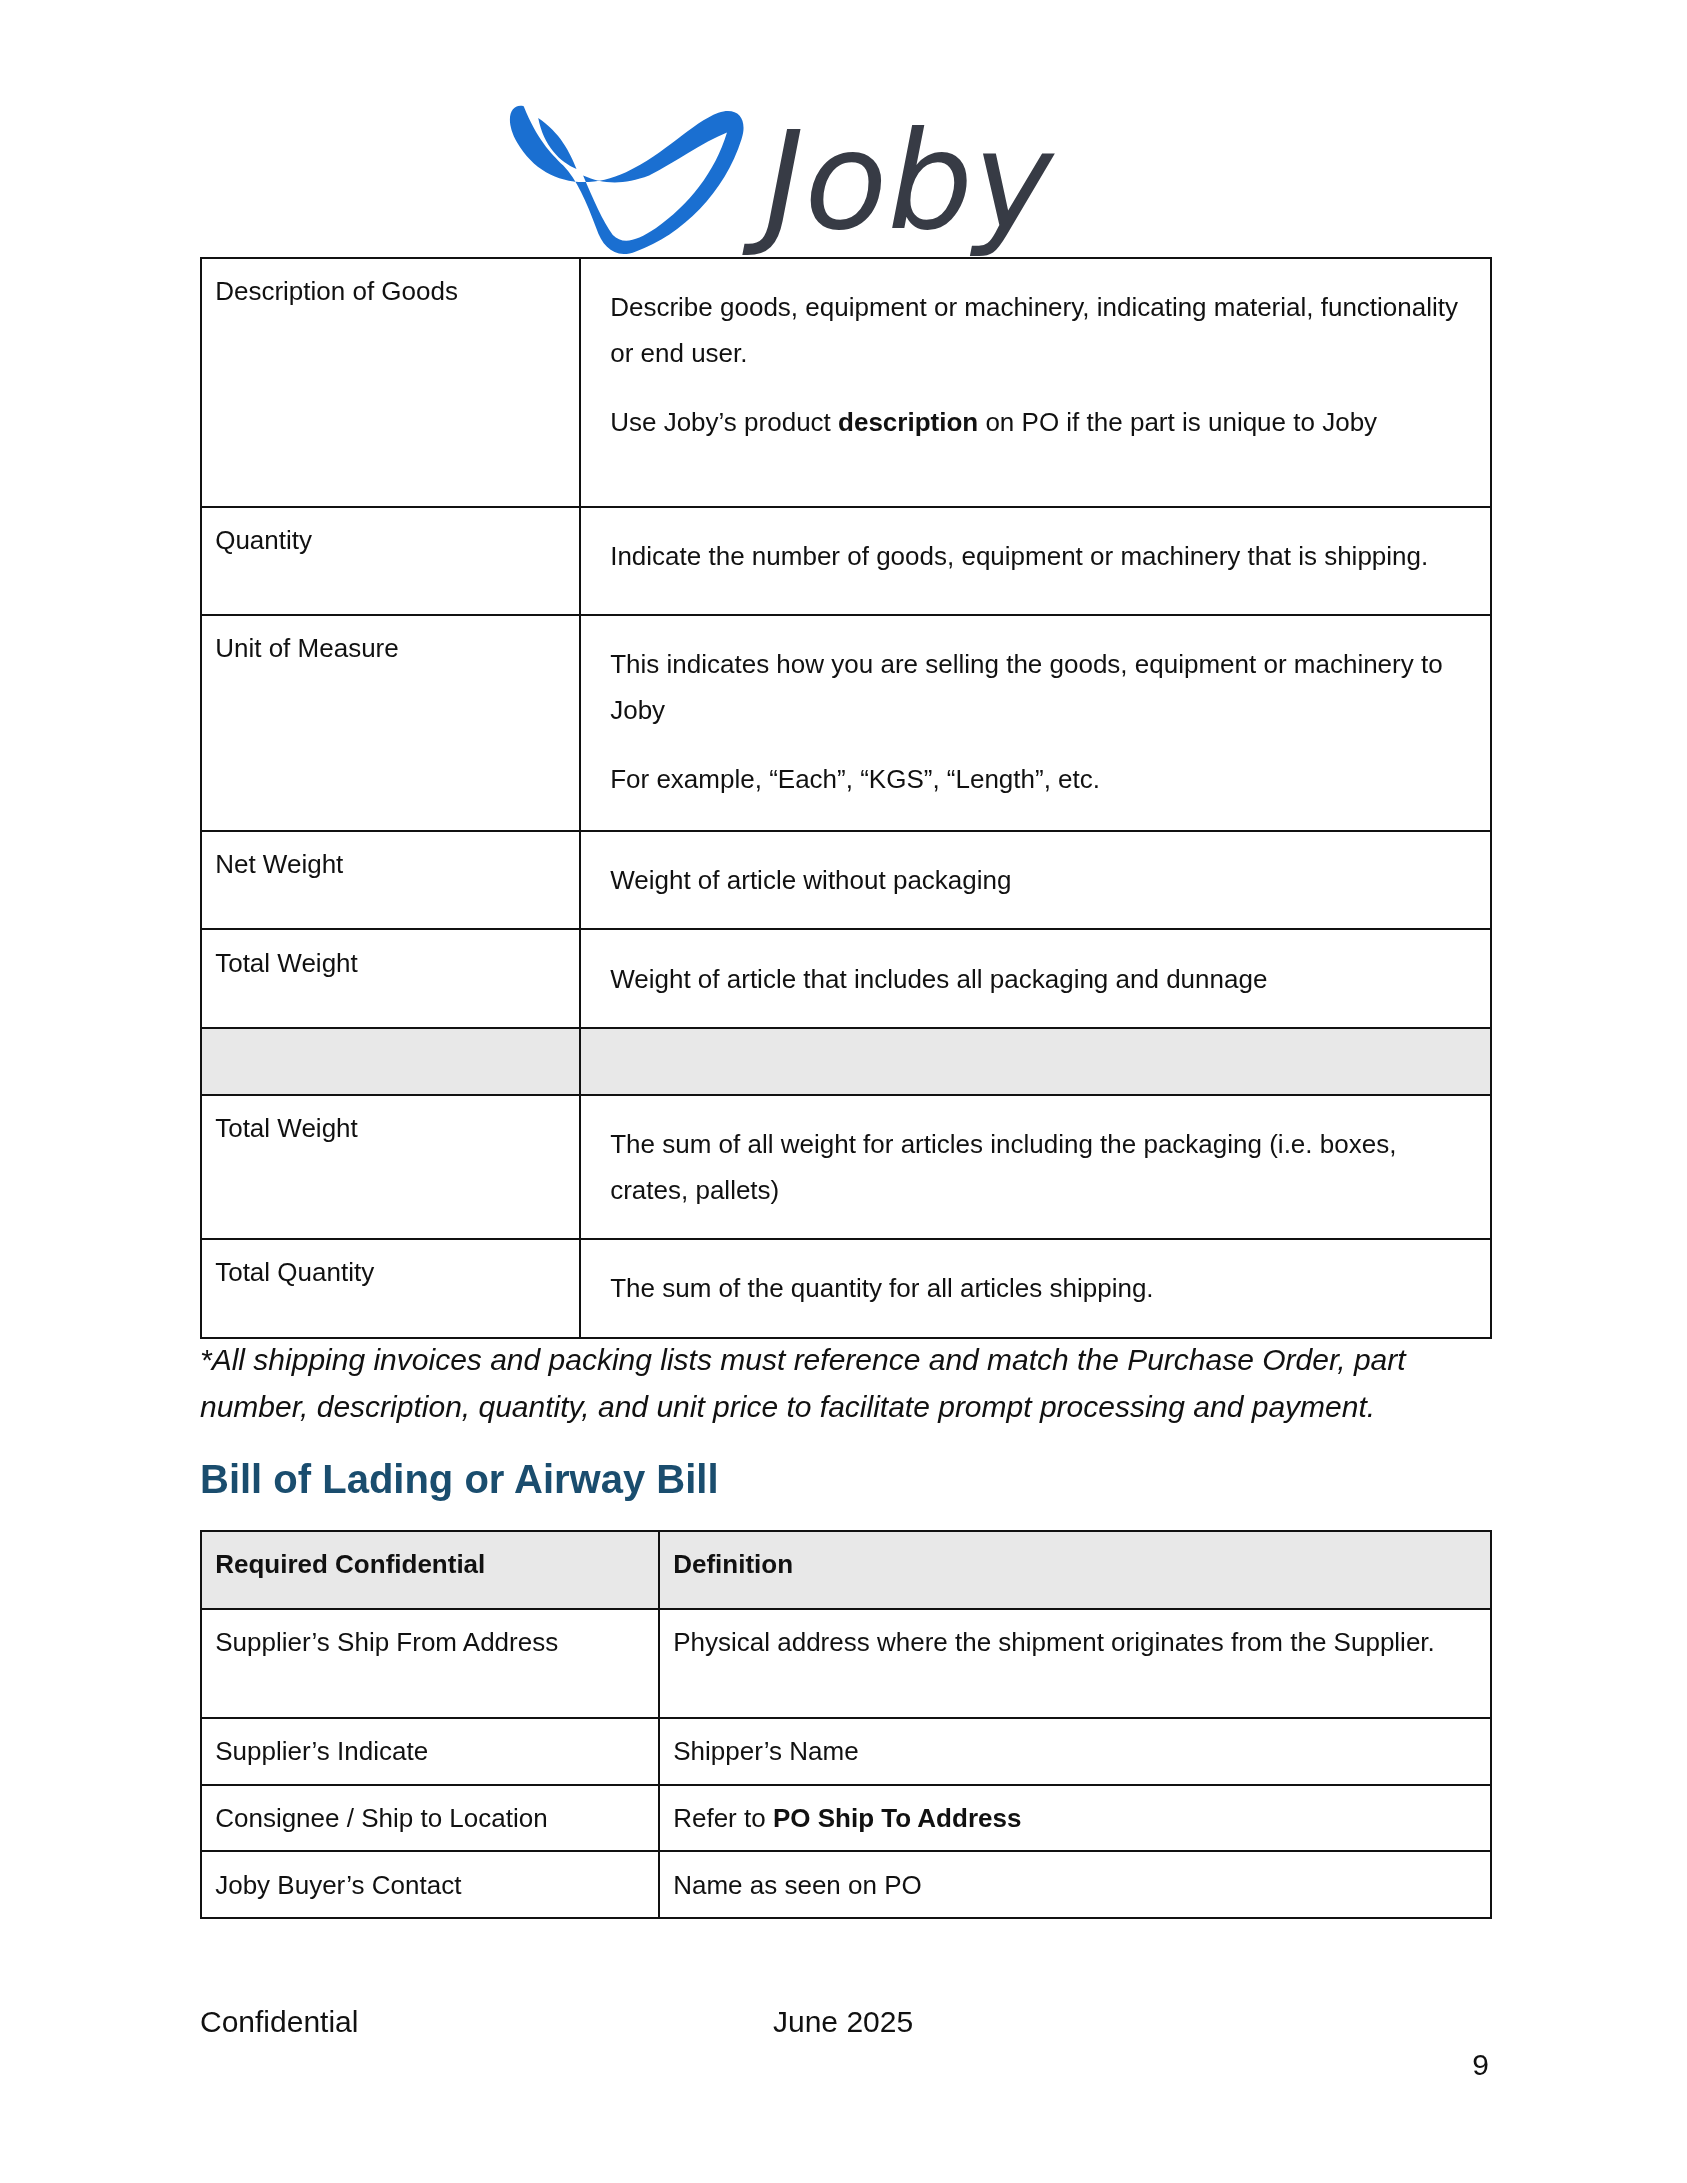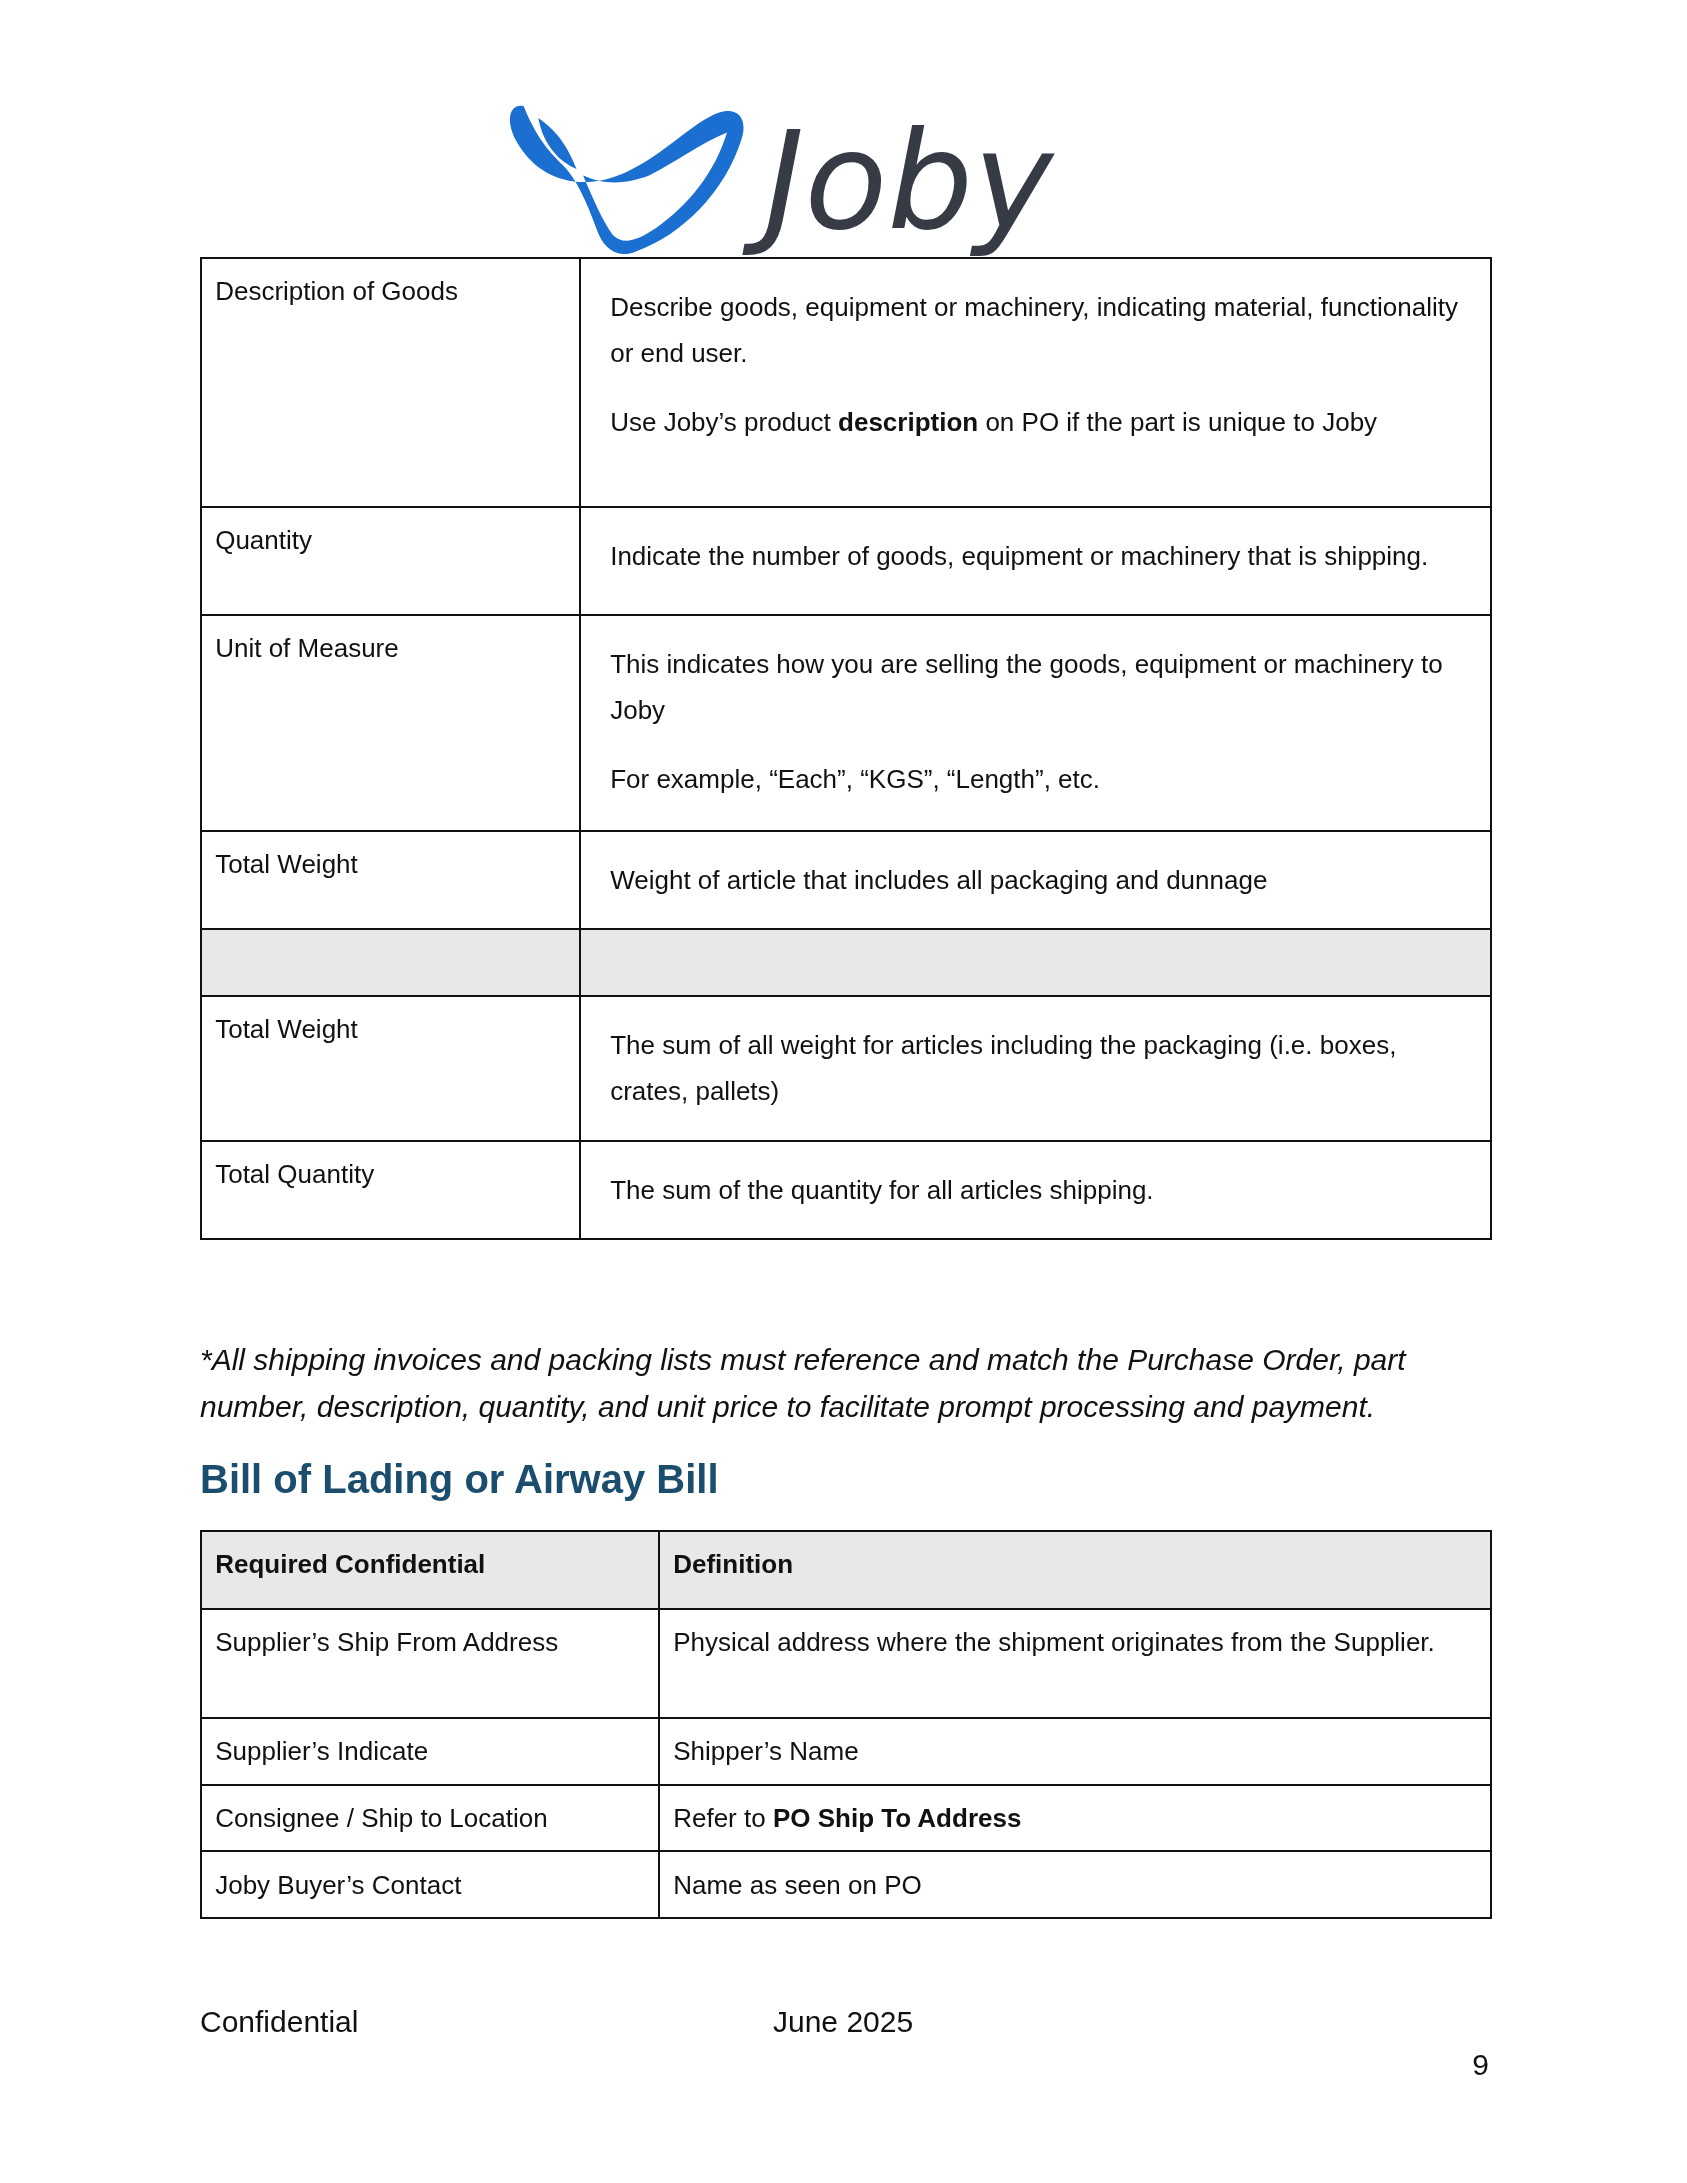--- a/index.html
+++ b/index.html
@@ -69,20 +69,26 @@
         </td>
       </tr>
       <tr>
         <td style="height: 195px;">Unit of Measure</td>
         <td>
           <p><span>This indicates how you are selling the goods, equipment or machinery to Joby</span></p>
           <p><span> For example, “Each”, “KGS”, “Length”, etc.</span></p>
         </td>
       </tr>
       <tr>
+        <td style="height: 46px;">Net Weight</td>
+        <td>
+          <p><span>Weight of article without packaging</span></p>
+        </td>
+      </tr>
+      <tr>
         <td style="height: 58px;">Total Weight</td>
         <td>
           <p><span>Weight of article that includes all packaging and dunnage</span></p>
         </td>
       </tr>
       <tr class="shaded">
         <td style="height: 46px;"></td>
         <td></td>
       </tr>
       <tr>

